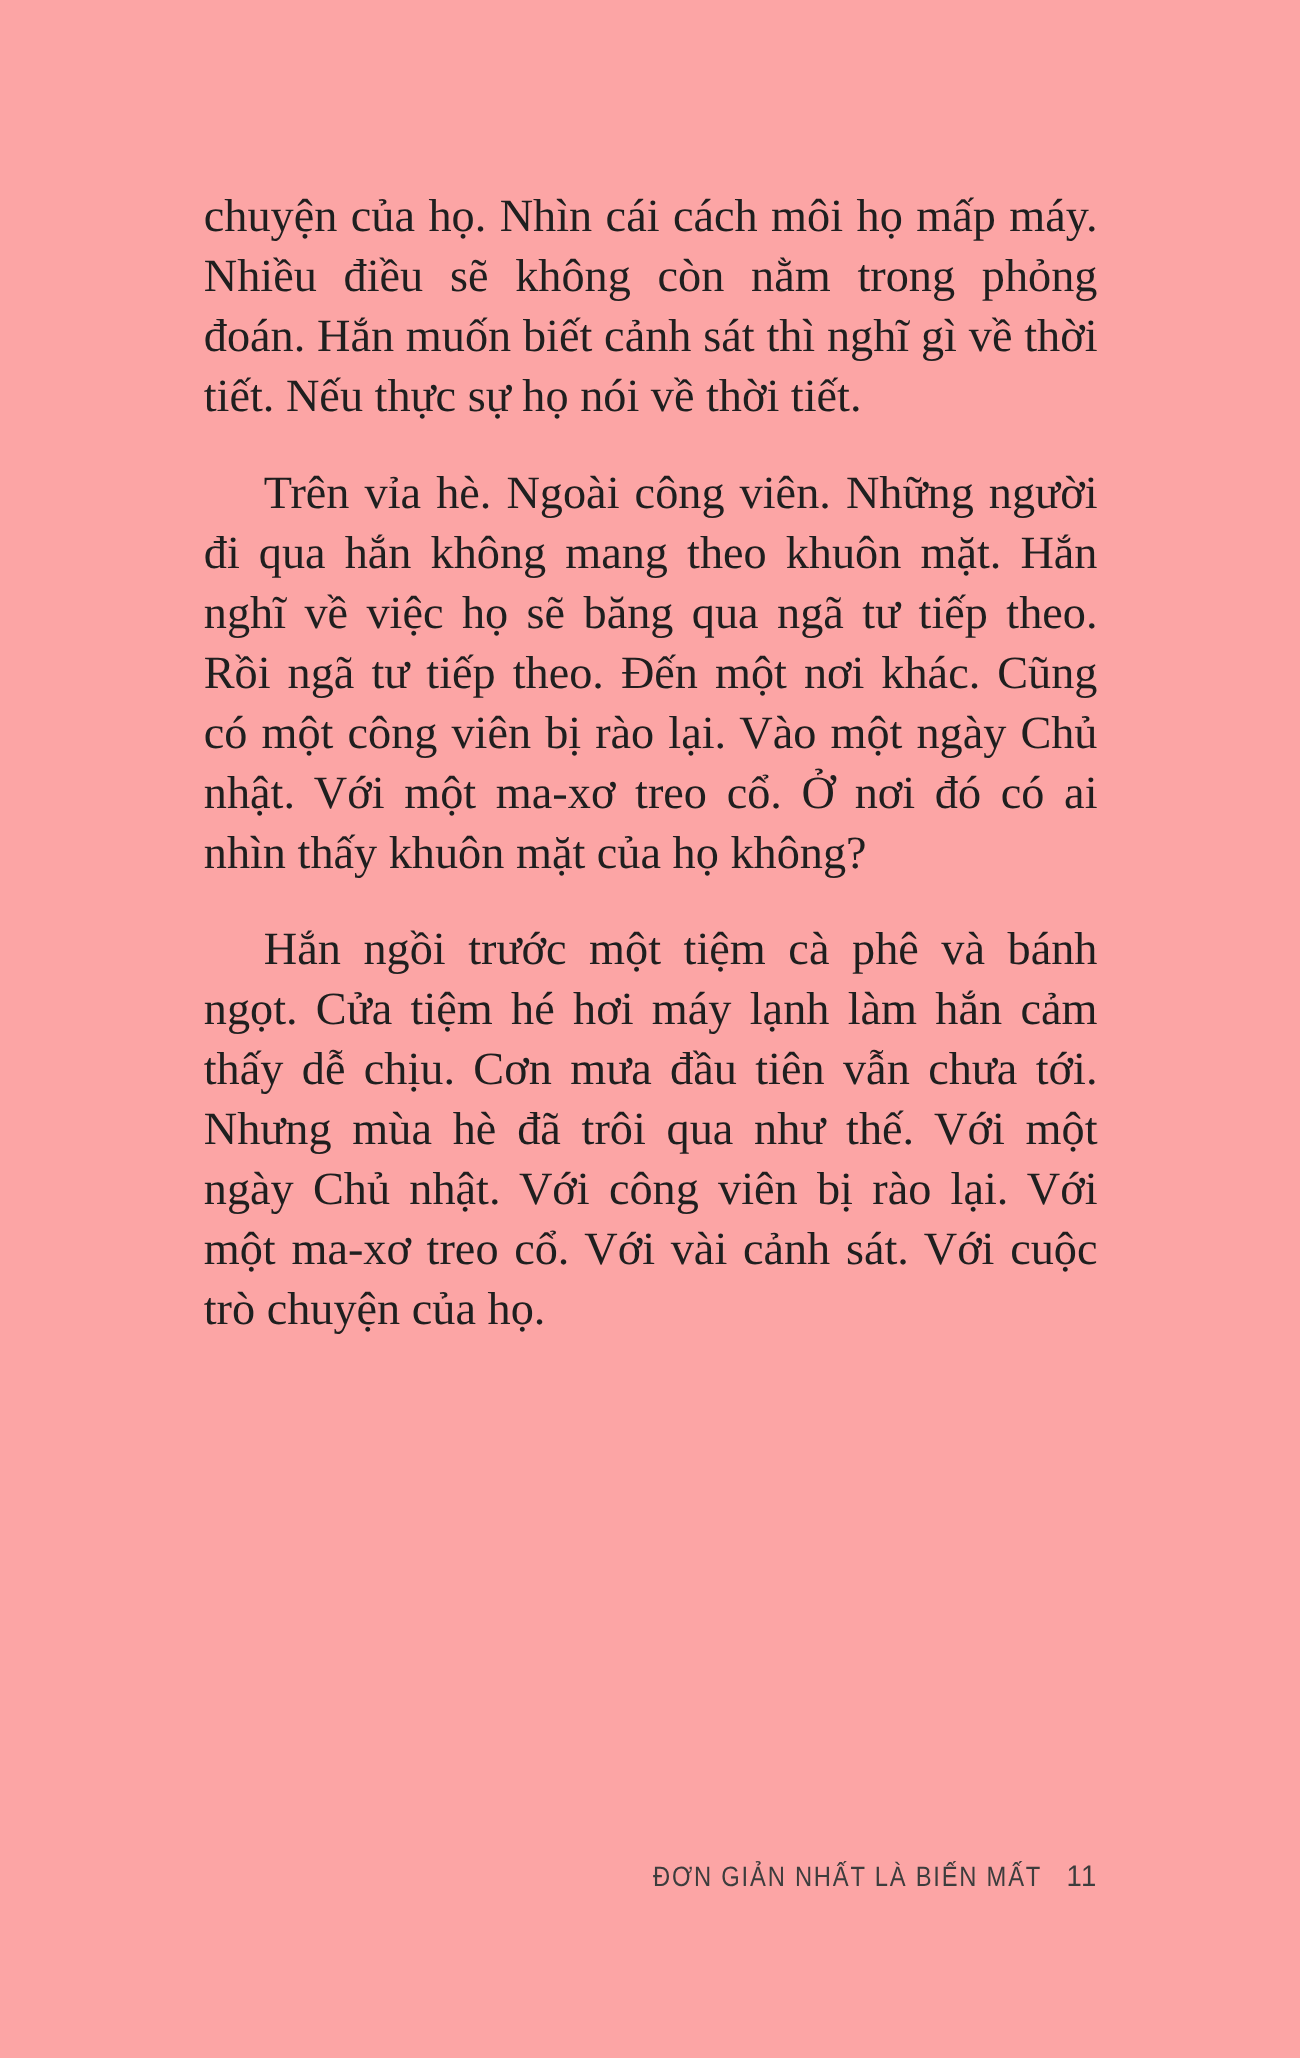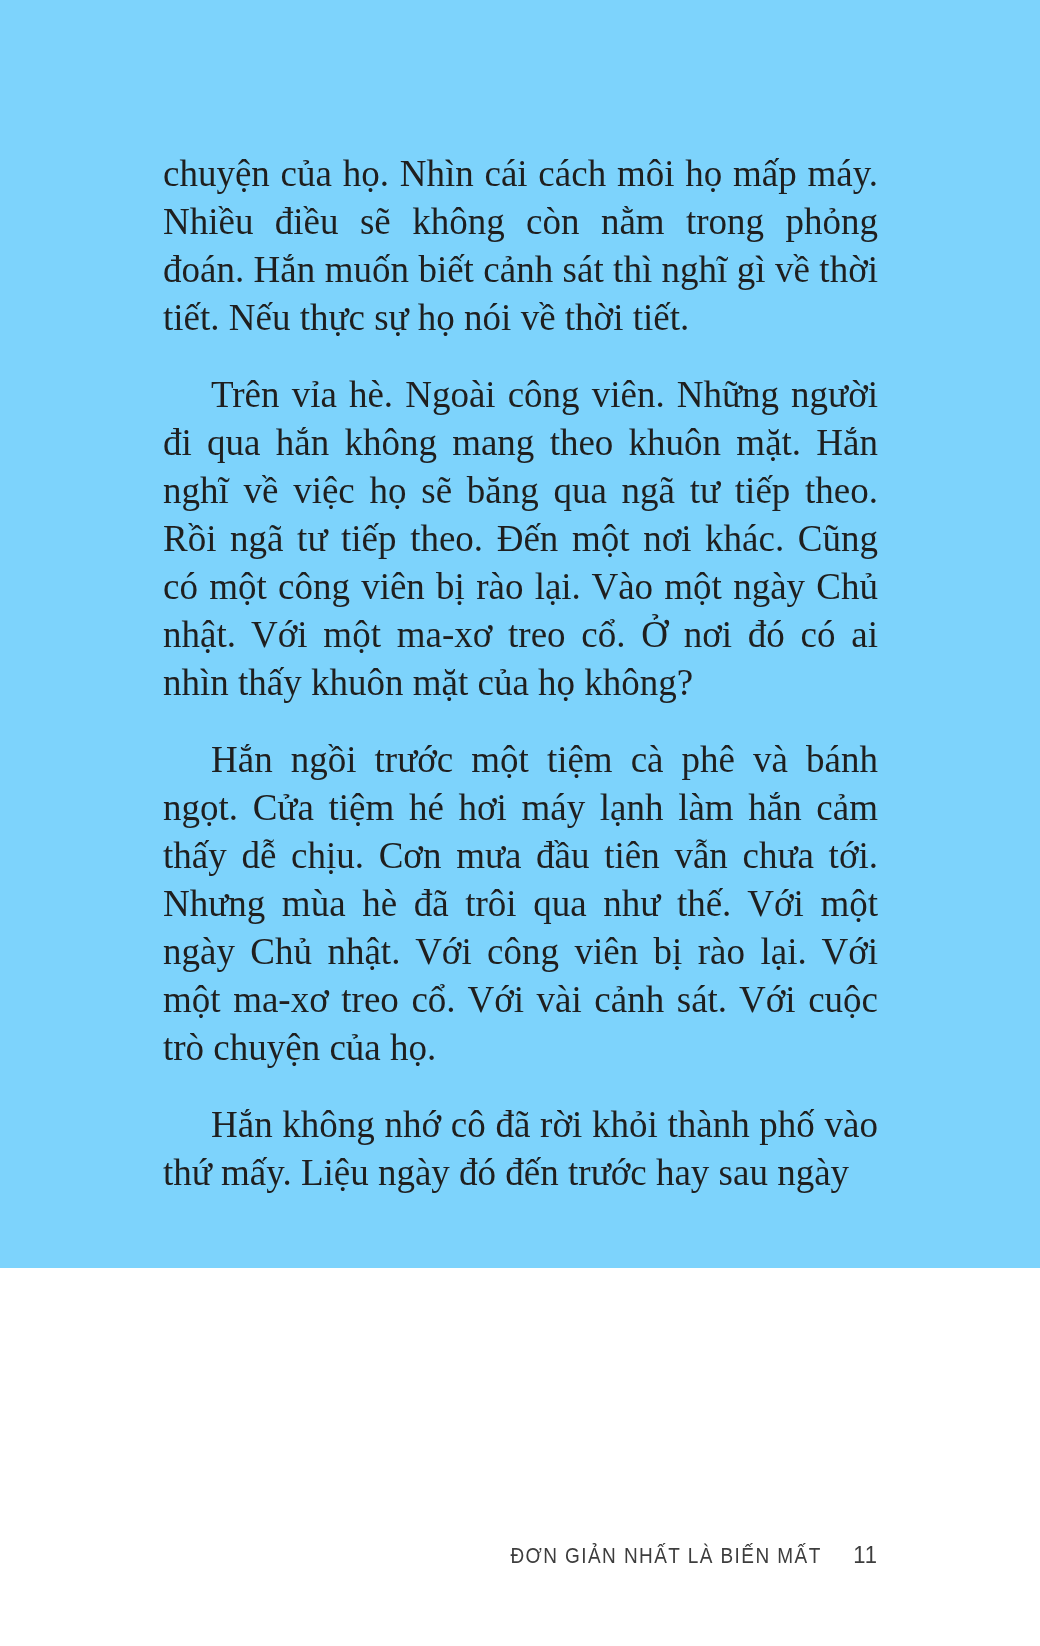--- a/index.html
+++ b/index.html
@@ -9,22 +9,22 @@
   body {
     width: 1040px;
     height: 1646px;
     background: #ffffff;
     font-family: "Liberation Serif", "DejaVu Serif", serif;
     overflow: hidden;
   }
   .page {
     position: relative;
     width: 1040px;
-    height: 1268px;
-    background: #7dd3fc;
+    height: 1646px;
+    background: #fca5a5;
   }
   .text-block {
     position: absolute;
     left: 163px;
     top: 150px;
     width: 715px;
     font-size: 37px;
     line-height: 48px;
     color: #1f1f1f;
     text-align: justify;
@@ -35,27 +35,27 @@
     padding: 0;
   }
   .text-block p.indent {
     text-indent: 48px;
   }
   .text-block p + p {
     margin-top: 29px;
   }
   .page-footer {
     position: absolute;
-    top: 1542px;
+    top: 1488px;
     left: 163px;
     width: 715px;
     display: flex;
     justify-content: flex-end;
     align-items: baseline;
-    gap: 32px;
+    gap: 20px;
     color: #3d3d3d;
   }
   .running-title {
     font-family: "Liberation Sans", "DejaVu Sans", sans-serif;
     font-size: 20px;
     font-weight: 400;
     letter-spacing: 1.5px;
     transform: scale(0.95, 1.12);
     transform-origin: right center;
     white-space: nowrap;
@@ -72,21 +72,20 @@
 </head>
 <body>
 
 <div class="page">
 
   <main class="text-block" id="text-block">
 
   <p class="no-indent">chuyện của họ. Nhìn cái cách môi họ mấp máy. Nhiều điều sẽ không còn nằm trong phỏng đoán. Hắn muốn biết cảnh sát thì nghĩ gì về thời tiết. Nếu thực sự họ nói về thời tiết.</p>
       <p class="indent">Trên vỉa hè. Ngoài công viên. Những người đi qua hắn không mang theo khuôn mặt. Hắn nghĩ về việc họ sẽ băng qua ngã tư tiếp theo. Rồi ngã tư tiếp theo. Đến một nơi khác. Cũng có một công viên bị rào lại. Vào một ngày Chủ nhật. Với một ma-xơ treo cổ. Ở nơi đó có ai nhìn thấy khuôn mặt của họ không?</p>
       <p class="indent">Hắn ngồi trước một tiệm cà phê và bánh ngọt. Cửa tiệm hé hơi máy lạnh làm hắn cảm thấy dễ chịu. Cơn mưa đầu tiên vẫn chưa tới. Nhưng mùa hè đã trôi qua như thế. Với một ngày Chủ nhật. Với công viên bị rào lại. Với một ma-xơ treo cổ. Với vài cảnh sát. Với cuộc trò chuyện của họ.</p>
-      <p class="indent">Hắn không nhớ cô đã rời khỏi thành phố vào thứ mấy. Liệu ngày đó đến trước hay sau ngày</p>
     </main>
 
   <footer class="page-footer">
     <span class="running-title">ĐƠN GIẢN NHẤT LÀ BIẾN MẤT</span>
     <span class="page-number">11</span>
   </footer>
 
 </div>
 
 </body></html>

